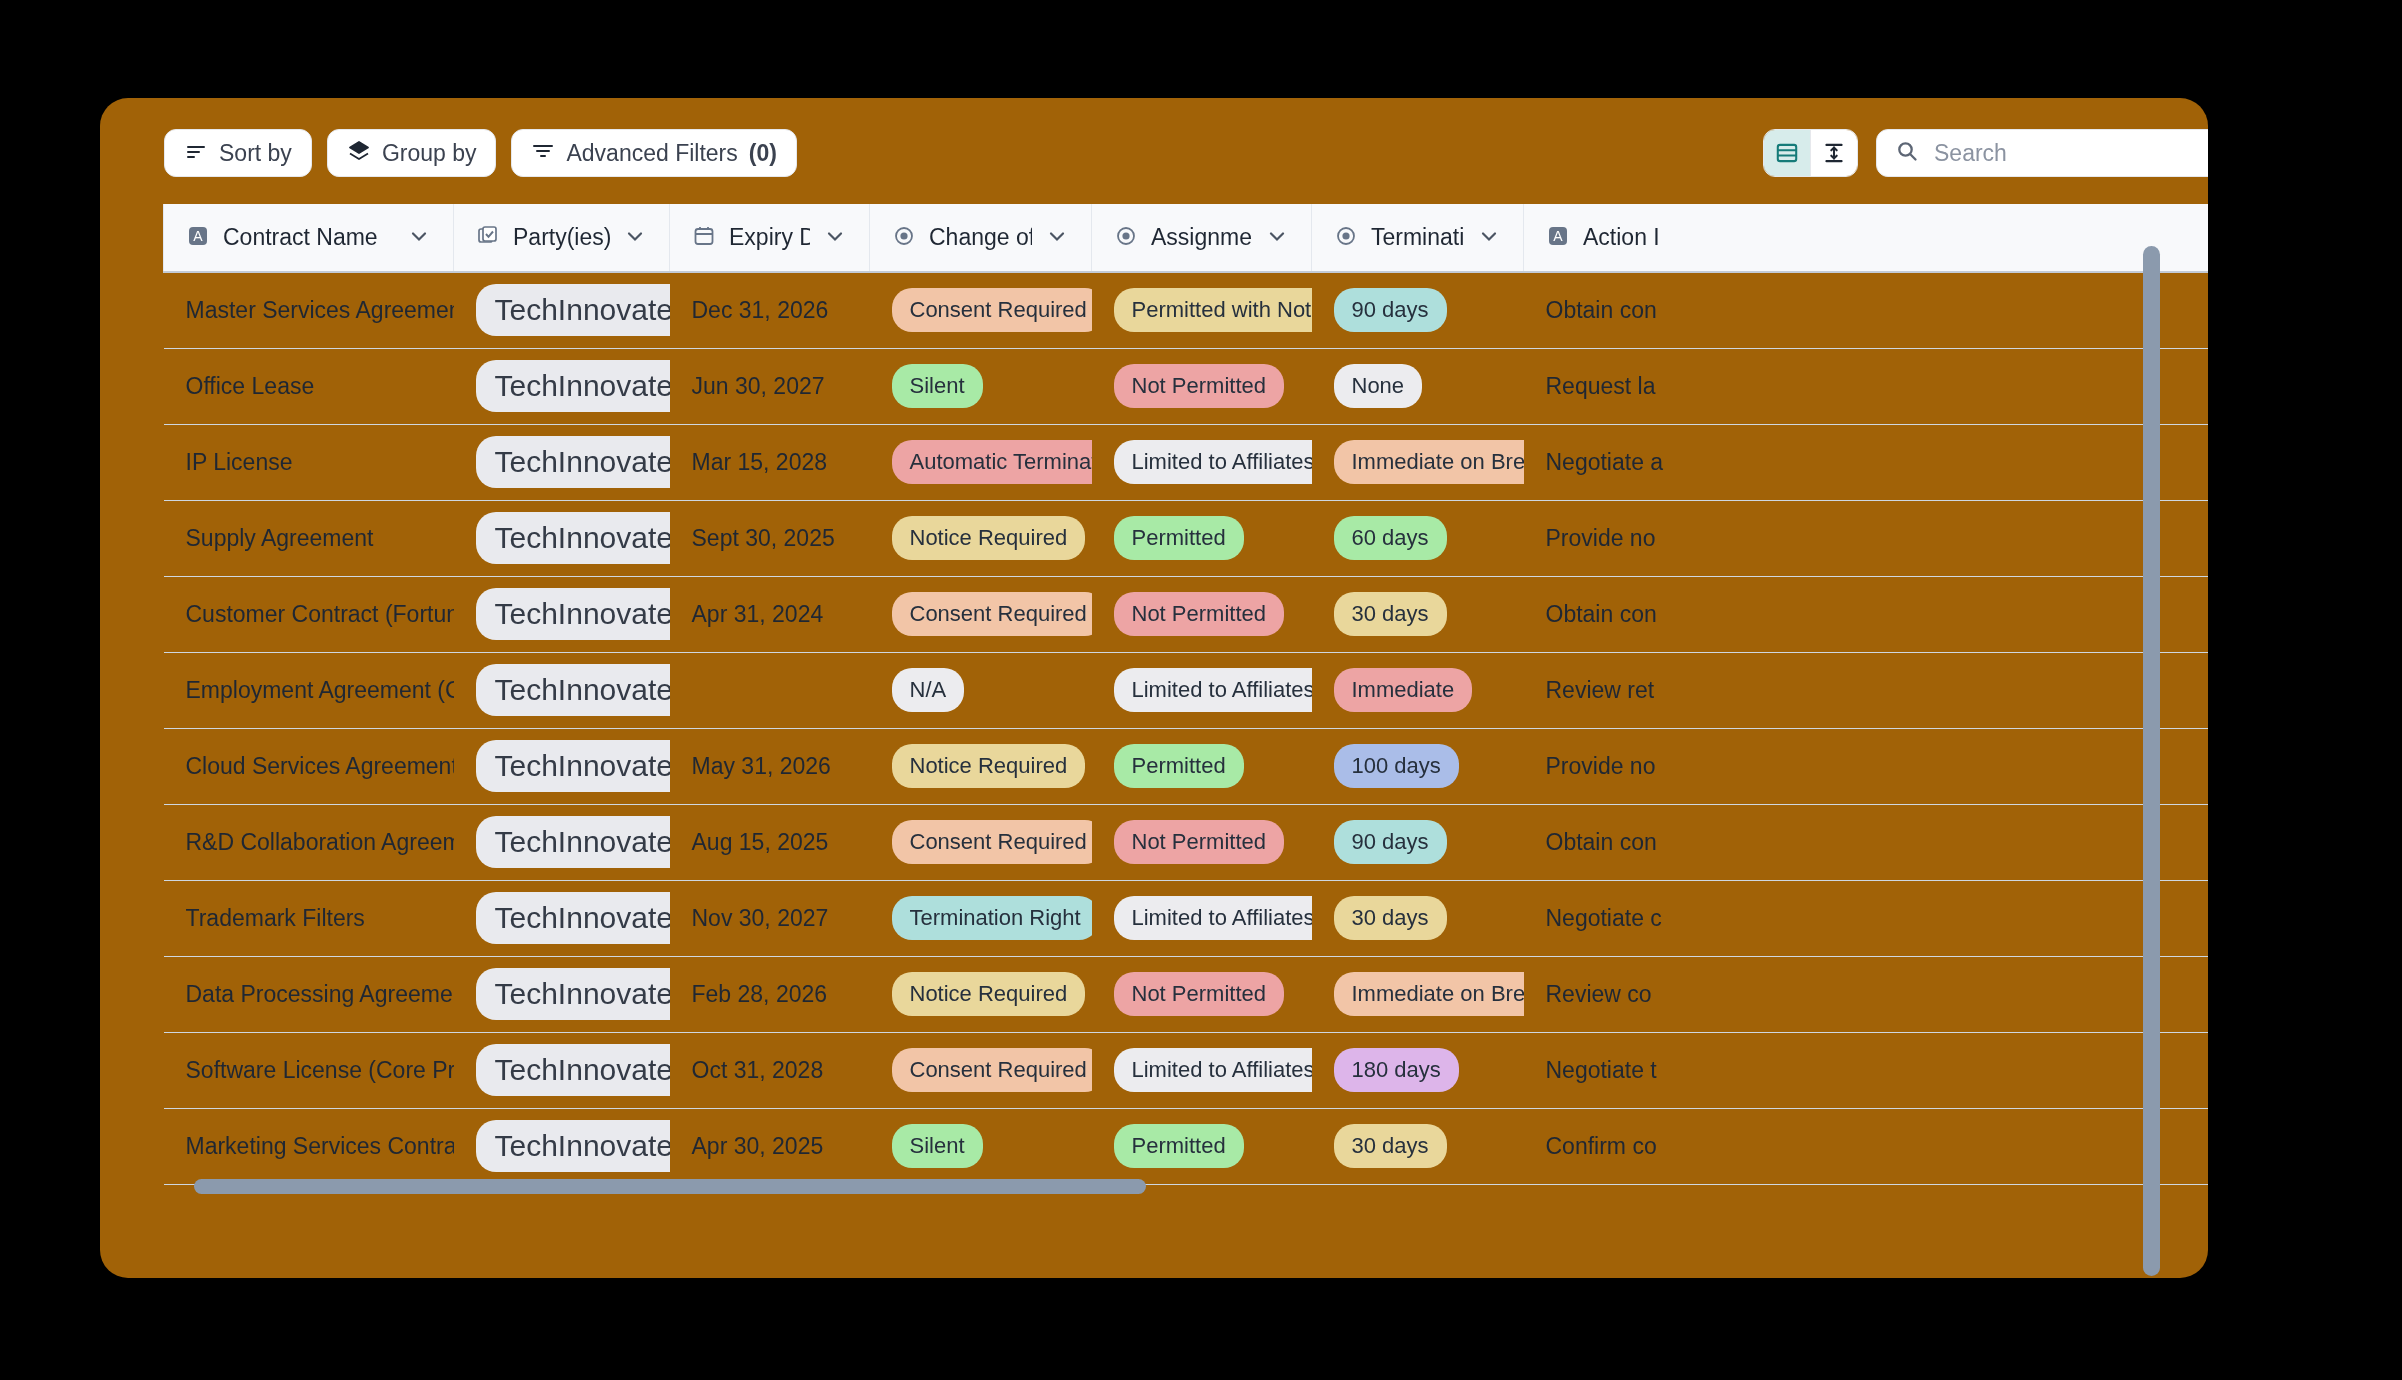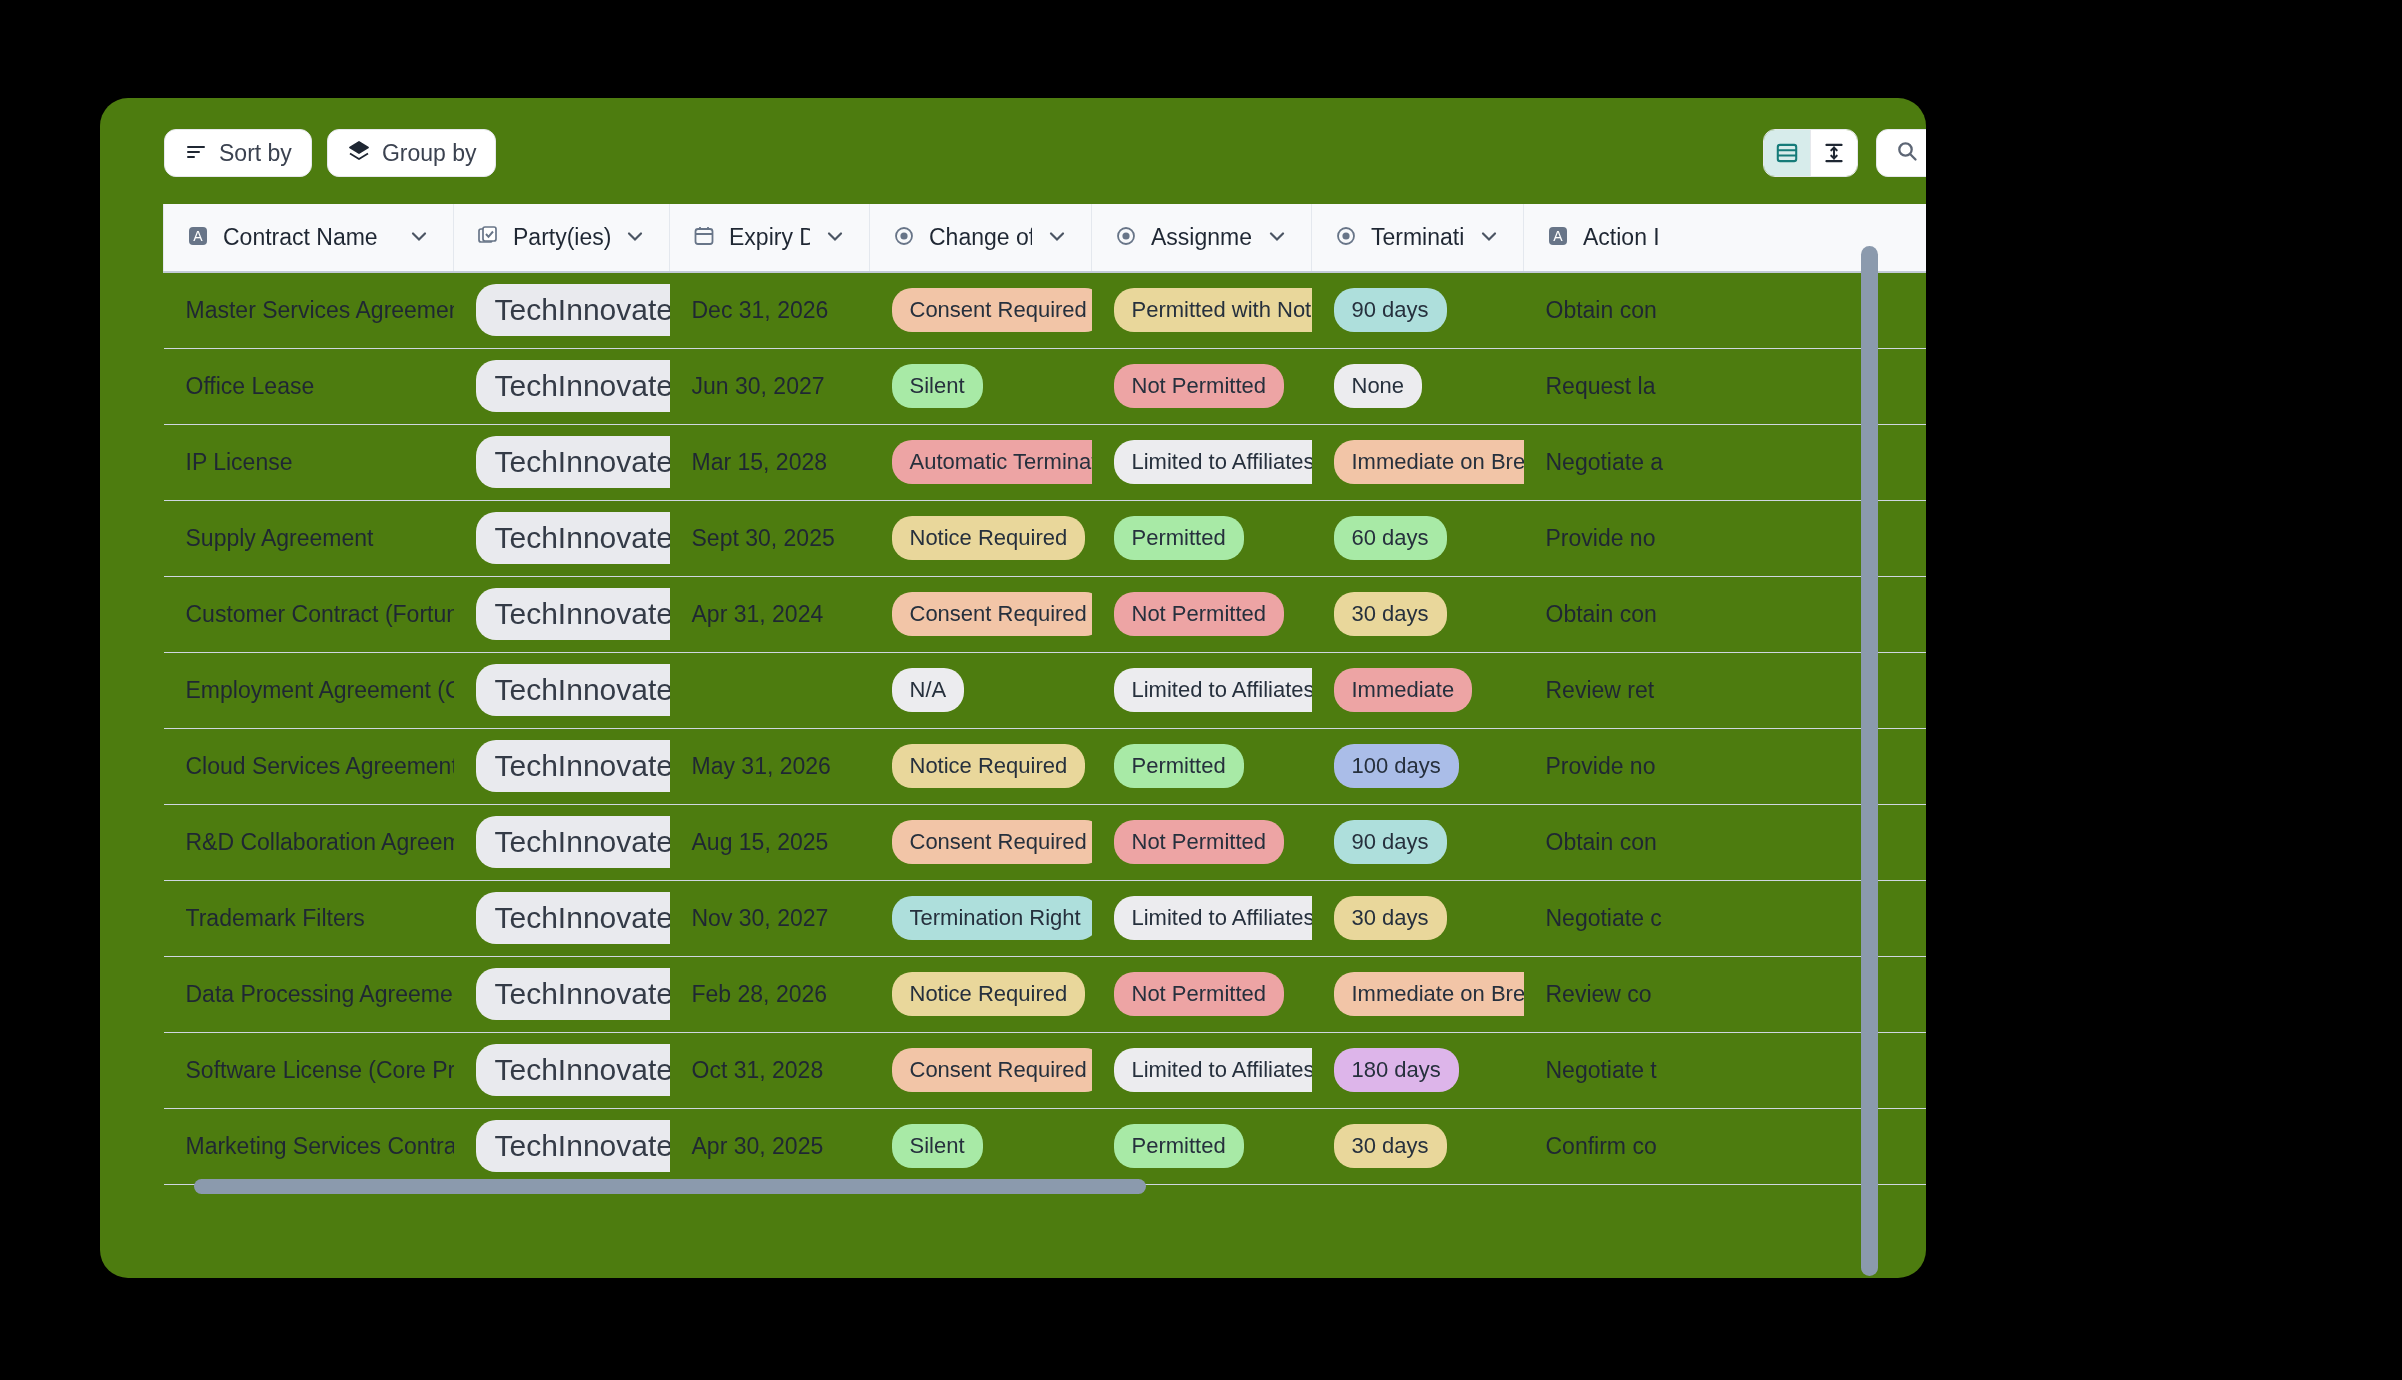--- a/index.html
+++ b/index.html
@@ -9,23 +9,23 @@
     width: 2402px;
     height: 1380px;
     overflow: hidden;
     font-family: "Liberation Sans", sans-serif;
   }
 
   #app-window {
     position: absolute;
     left: 100px;
     top: 98px;
-    width: 1826px;
+    width: 2108px;
     height: 1180px;
-    background: #4d7c0f;
+    background: #a16207;
     border-radius: 28px;
     overflow: hidden;
   }
 
   
   .toolbar {
     position: absolute;
     left: 0; top: 0;
     width: 2202px;
     height: 106px;
@@ -224,20 +224,31 @@
       <div class="tb-btn">
         <span>
           <svg width="24" height="24" viewBox="0 0 24 24" fill="none" stroke="#1f2733" stroke-width="1.8" stroke-linejoin="round">
             <polygon points="12,3 21,8.5 12,14 3,8.5" fill="#1f2733"></polygon>
             <polyline points="3,14.5 12,20 21,14.5"></polyline>
           </svg>
         </span>
         <span class="lbl">Group by</span>
       </div>
 
+      <div class="tb-btn">
+        <span>
+          <svg width="24" height="24" viewBox="0 0 24 24" fill="none" stroke="#1f2733" stroke-width="2" stroke-linecap="round">
+            <line x1="3" y1="7" x2="21" y2="7"></line>
+              <line x1="6" y1="12" x2="18" y2="12"></line>
+              <line x1="10" y1="17" x2="14" y2="17"></line>
+          </svg>
+        </span>
+        <span class="lbl">Advanced Filters</span>
+        <span class="count">(0)</span>
+      </div>
     </div>
 
     <div class="toolbar-right">
       <div class="view-toggle">
         <div class="vt-on">
           <svg width="26" height="26" viewBox="0 0 24 24" fill="none" stroke="#157b79" stroke-width="1.9">
             <rect x="3.5" y="4.5" width="17" height="15" rx="2"></rect>
             <line x1="3.5" y1="9.4" x2="20.5" y2="9.4"></line>
             <line x1="3.5" y1="14.3" x2="20.5" y2="14.3"></line>
           </svg>

